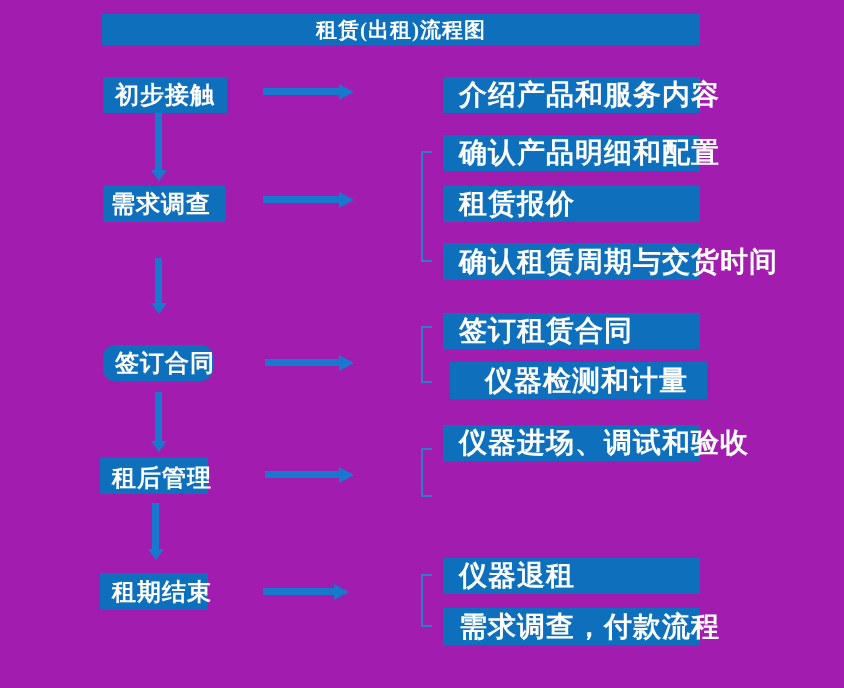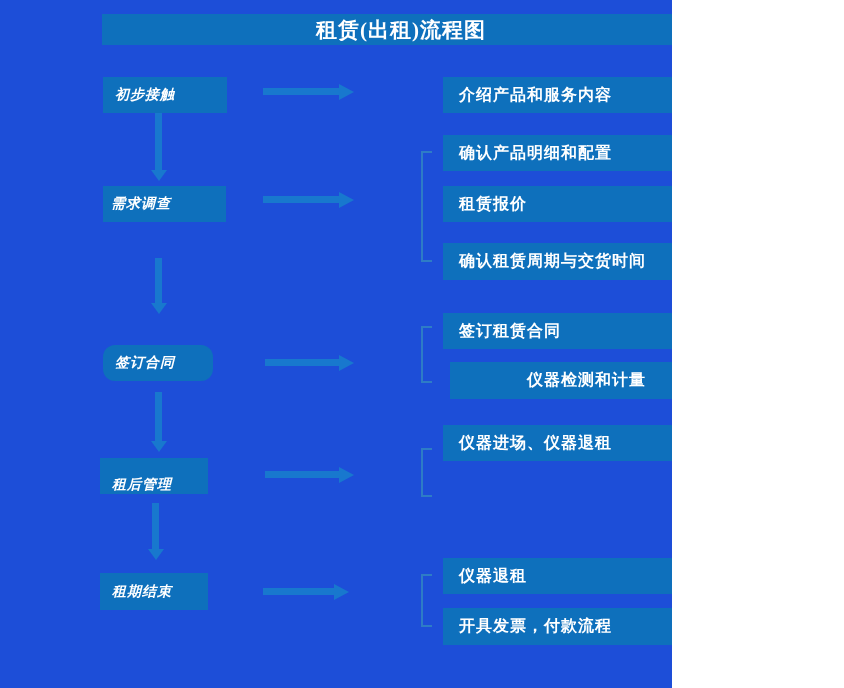--- a/index.html
+++ b/index.html
@@ -5,45 +5,45 @@
   :root {
     --box-blue: #0e70bc;
     --arrow-blue: #1878ce;
     --bracket-blue: #2e7cc6;
     --text-white: #ffffff;
   }
   * { box-sizing: border-box; margin: 0; padding: 0; }
   html, body { background: #ffffff; }
   .canvas {
     position: relative;
-    width: 672px;
+    width: 844px;
     height: 688px;
-    background: #1d4ed8;
+    background: #a21caf;
     overflow: hidden;
     font-family: "Liberation Serif", "DejaVu Serif", serif;
   }
   .title-bar {
     position: absolute;
     left: 102px; top: 14px; width: 598px; height: 31px;
     background: var(--box-blue);
     color: var(--text-white);
     display: flex; align-items: center; justify-content: center;
     font-weight: bold; font-size: 21px; letter-spacing: 1px;
   }
   .box {
     position: absolute;
     background: var(--box-blue);
     color: var(--text-white);
     font-weight: bold;
     display: flex; align-items: center;
     white-space: nowrap;
     letter-spacing: 1px;
   }
-  .stage  { font-size: 14px; padding-left: 12px; font-style: italic; }
-  .detail { font-size: 16px; padding-left: 16px; }
+  .stage  { font-size: 24px; padding-left: 12px; }
+  .detail { font-size: 28px; padding-left: 16px; }
   .h-arrow {
     position: absolute;
     height: 7px;
     background: var(--arrow-blue);
   }
   .h-arrow::after {
     content: "";
     position: absolute;
     right: -15px; top: 50%;
     transform: translateY(-50%);
@@ -112,27 +112,27 @@
   <div class="box detail" style="left:443px; top:313px; width:257px; height:36px;">
     <span>签订租赁合同</span>
   </div>
   <div class="box detail" style="left:443px; top:243px; width:257px; height:37px;">
     <span>确认租赁周期与交货时间</span>
   </div>
   <div class="box detail" style="left:450px; top:362px; width:257px; height:37px;justify-content:center;">
     <span>仪器检测和计量</span>
   </div>
   <div class="box detail" style="left:443px; top:425px; width:257px; height:36px;">
-    <span>仪器进场、仪器退租</span>
+    <span>仪器进场、调试和验收</span>
   </div>
   <div class="box detail" style="left:443px; top:558px; width:257px; height:36px;">
     <span>仪器退租</span>
   </div>
   <div class="box detail" style="left:443px; top:608px; width:257px; height:37px;">
-    <span>开具发票，付款流程</span>
+    <span>需求调查，付款流程</span>
   </div>
 
   <div class="h-arrow" style="left:263px; top:88px;  width:76px;"></div>
   <div class="h-arrow" style="left:263px; top:196px; width:76px;"></div>
   <div class="h-arrow" style="left:265px; top:359px; width:74px;"></div>
   <div class="h-arrow" style="left:265px; top:471px; width:74px;"></div>
   <div class="h-arrow" style="left:263px; top:588px; width:71px;"></div>
 
   <div class="v-arrow" style="left:155px; top:113px; height:57px;"></div>
   <div class="v-arrow" style="left:155px; top:258px; height:45px;"></div>

